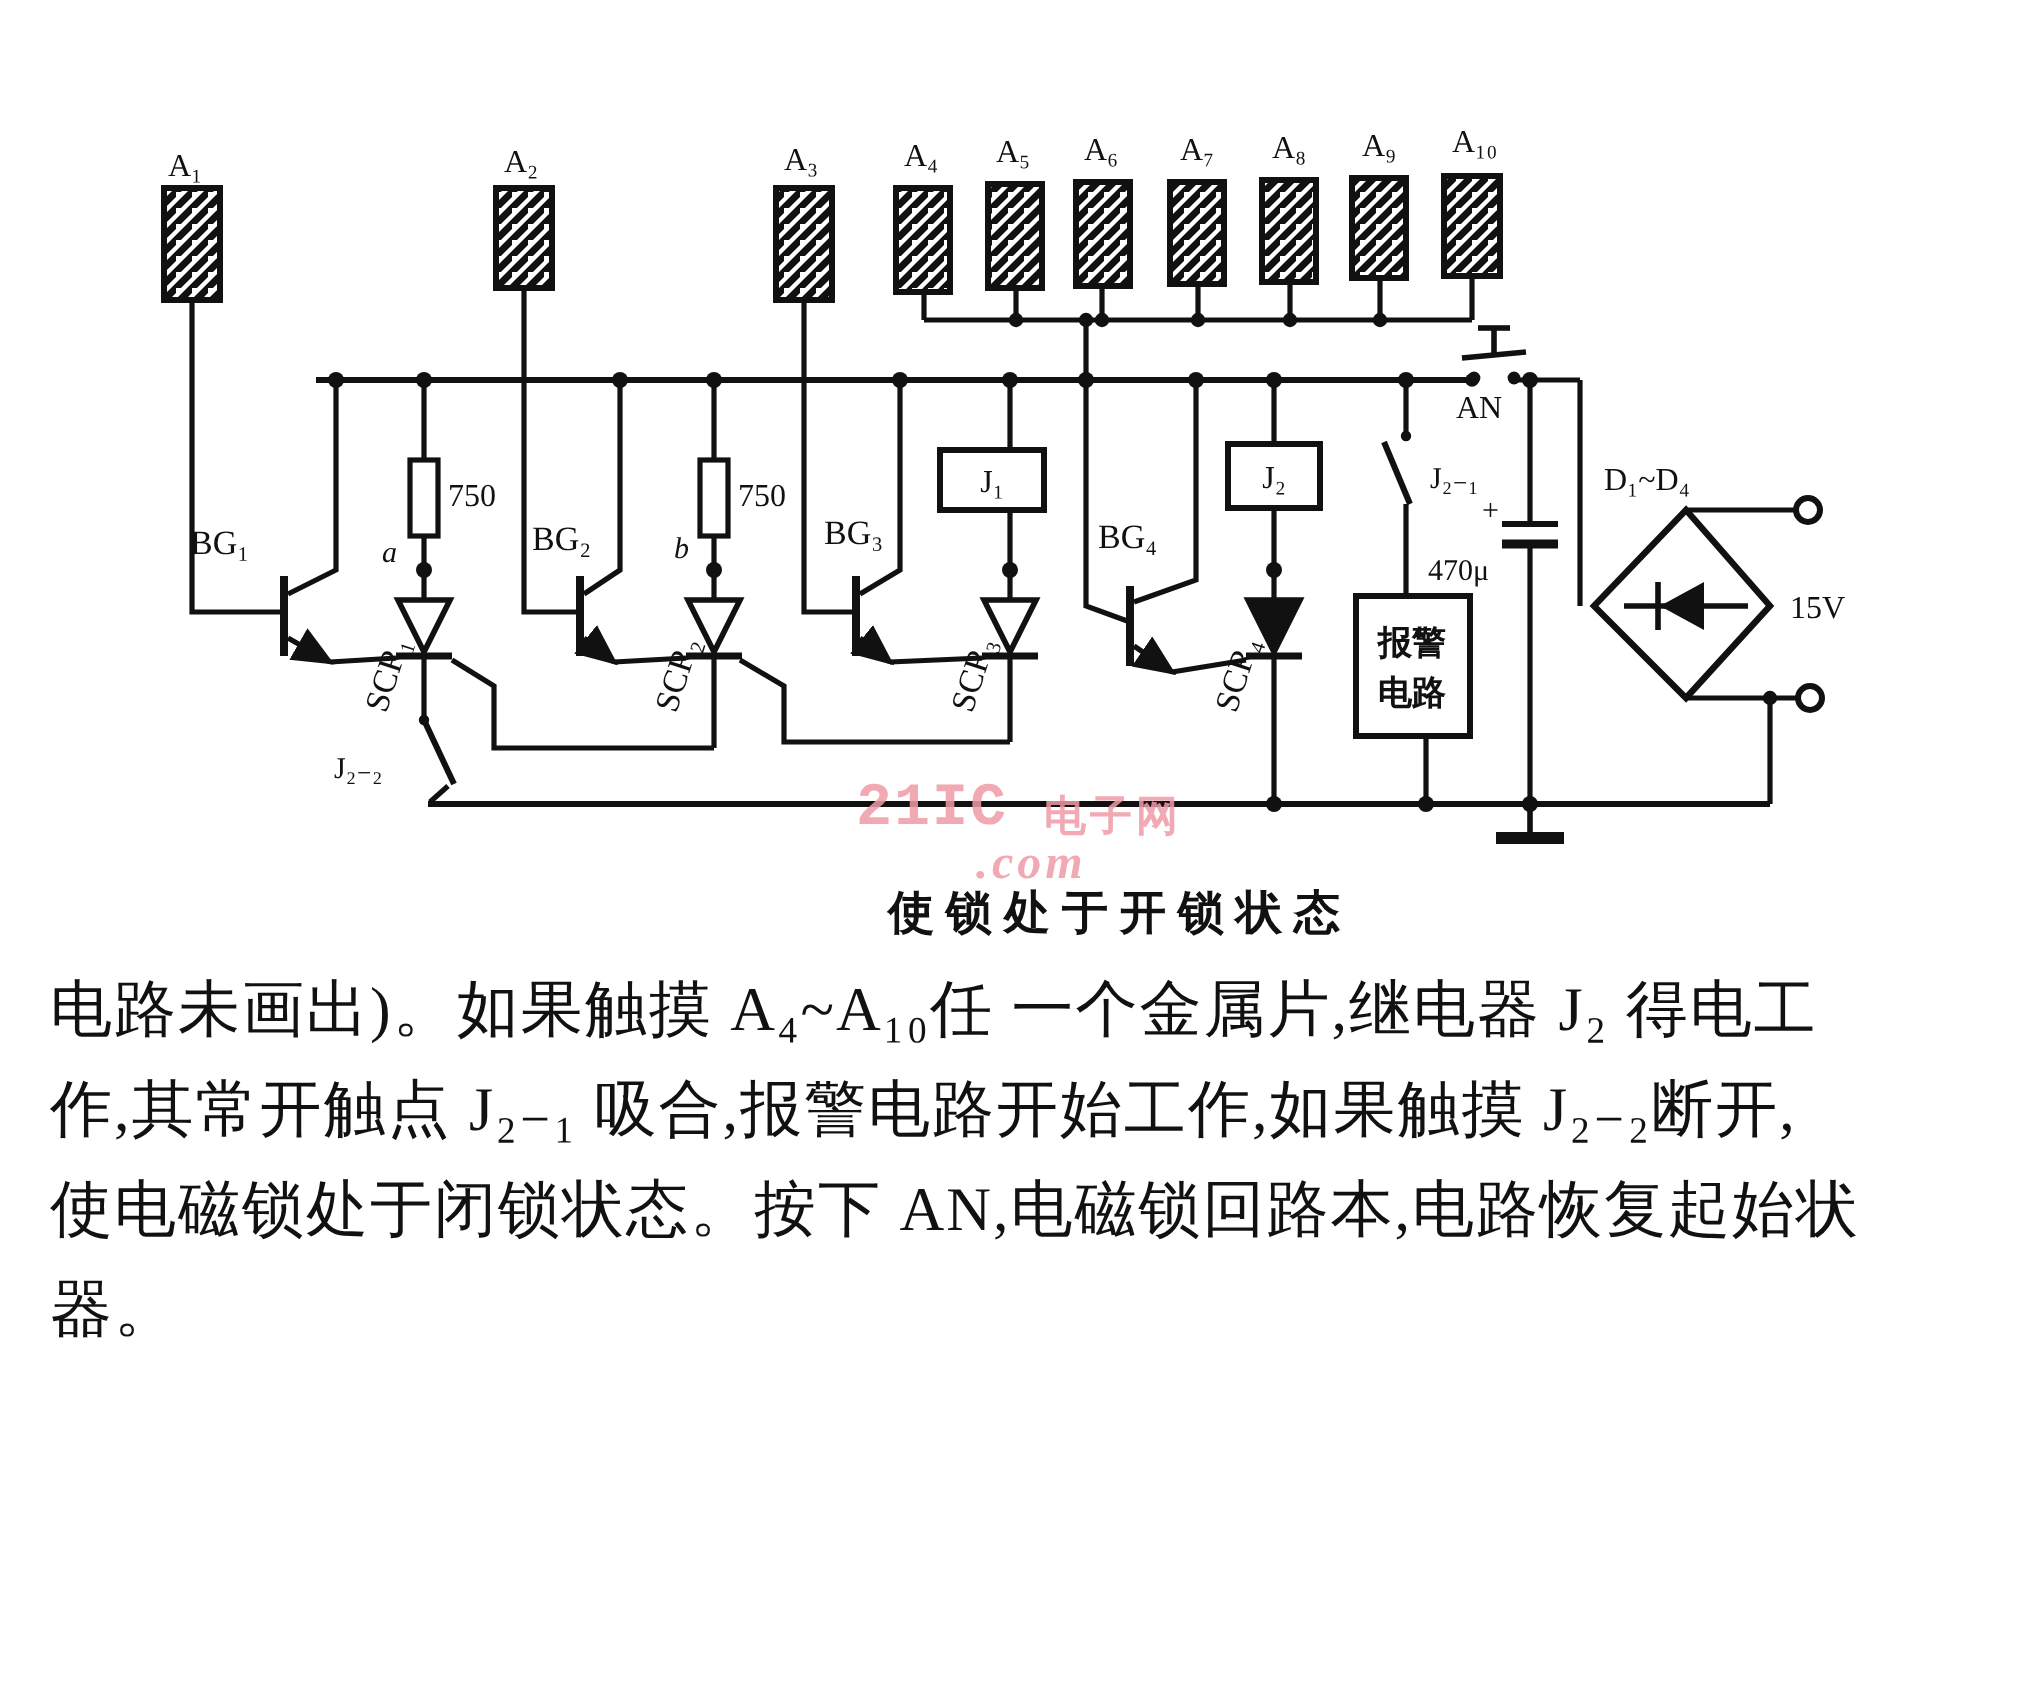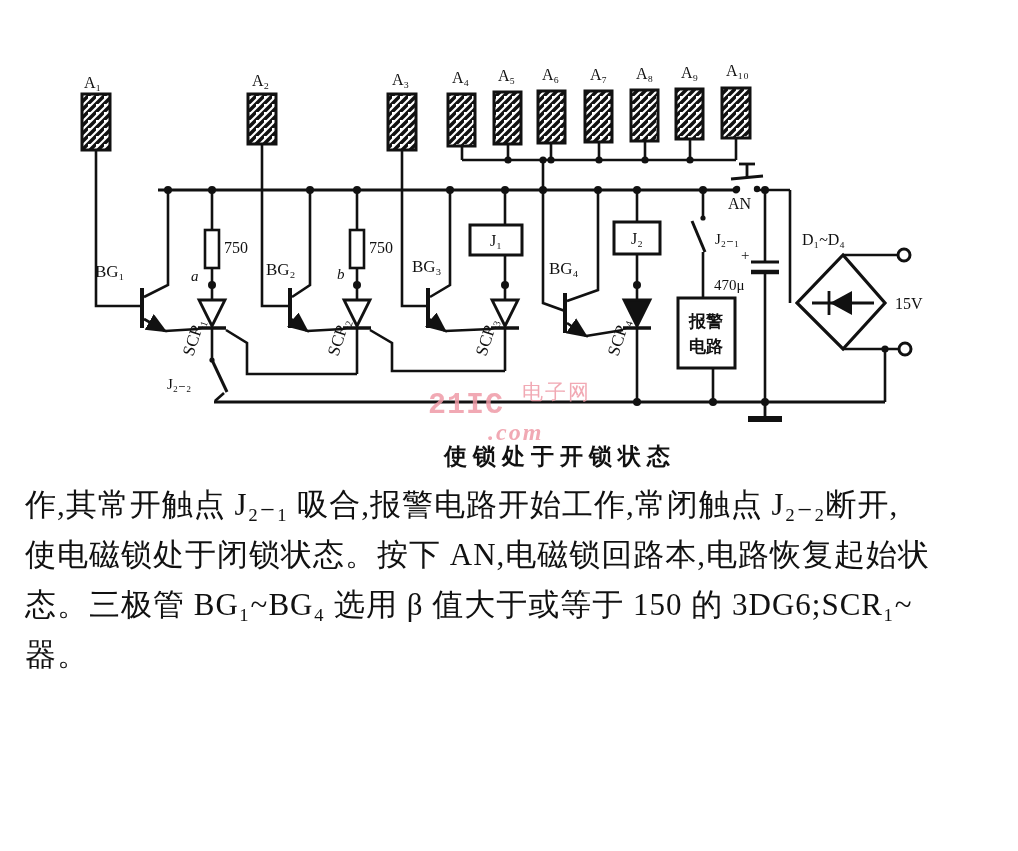--- a/index.html
+++ b/index.html
@@ -15,21 +15,21 @@
     font-family:"Liberation Serif","DejaVu Serif","DejaVu Sans",serif;
     fill:#111;
   }
   .caption{
     position:absolute;left:350px;top:441px;width:420px;
     text-align:center;font-size:23px;font-weight:600;letter-spacing:6px;
   }
   .wm{position:absolute;color:#ef9ba7;opacity:.85;pointer-events:none;}
   .wm-logo{left:428px;top:388px;font-size:30px;font-weight:bold;
     font-family:Liberation Mono, monospace;letter-spacing:1px;}
-  .wm-site{left:522px;top:378px;font-size:21px;font-weight:normal;letter-spacing:2px;}
+  .wm-site{left:522px;top:394px;font-size:21px;font-weight:bold;letter-spacing:2px;}
   .wm-com{left:488px;top:419px;font-size:24px;font-style:italic;font-weight:bold;
     font-family:Liberation Serif, serif;letter-spacing:2px;}
   .body-text{
     position:absolute;left:25px;top:480px;width:975px;
     font-size:31px;line-height:50px;letter-spacing:1px;white-space:nowrap;
   }
   .body-text .line{height:50px;}
 </style>
 </head>
 <body>
@@ -272,19 +272,19 @@
   
   <span class="wm wm-logo">21IC</span>
   <span class="wm wm-site">电子网</span>
   <span class="wm wm-com">.com</span>
 
   
   <div class="caption">使锁处于开锁状态</div>
 
   
   <div class="body-text">
-    <div class="line">作,其常开触点 J₂₋₁ 吸合,报警电路开始工作,常闭触点 J₂₋₂断开,</div>
+    <div class="line">电路未画出)。如果触摸 A₄~A₁₀任 一个金属片,继电器 J₂ 得电工</div>
+    <div class="line">作,其常开触点 J₂₋₁ 吸合,报警电路开始工作,如果触摸 J₂₋₂断开,</div>
     <div class="line">使电磁锁处于闭锁状态。按下 AN,电磁锁回路本,电路恢复起始状</div>
-    <div class="line">态。三极管 BG₁~BG₄ 选用 β 值大于或等于 150 的 3DG6;SCR₁~</div>
     <div class="line">器。</div>
   </div>
 
 </div>
 
 </body></html>

